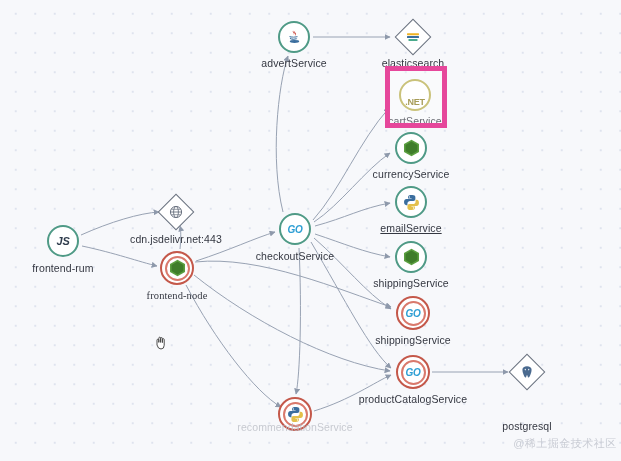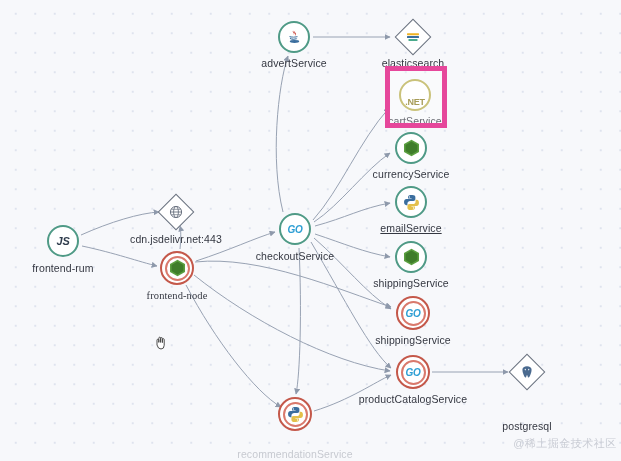--- a/index.html
+++ b/index.html
@@ -300,21 +300,21 @@
       </div>
       <div class="node" style="left: 295px; top: 414px;">
         <div class="node-shape shape-ring">
           <span style="display: flex; align-items: center; justify-content: center;">
             <svg class="icon-svg" width="17" height="17" viewBox="0 0 18 18">
               <path d="M8.9 1.1c-2 0-3.6.6-3.6 2.1v1.6h3.8v.6H3.7c-1.5 0-2.6 1-2.6 3.2 0 2.2.9 3.2 2.3 3.2h1.3V9.9c0-1.5 1.3-2.6 2.8-2.6h3.4c1.3 0 2.2-.9 2.2-2.1V3.2c0-1.2-1.2-2.1-3.2-2.1zM6.7 2.5c.4 0 .7.3.7.7s-.3.7-.7.7-.7-.3-.7-.7.3-.7.7-.7z" fill="#3b6e9e"></path>
               <path d="M9.1 16.9c2 0 3.6-.6 3.6-2.1v-1.6H8.9v-.6h5.4c1.5 0 2.6-1 2.6-3.2 0-2.2-.9-3.2-2.3-3.2h-1.3v1.9c0 1.5-1.3 2.6-2.8 2.6H6.9c-1.3 0-2.2.9-2.2 2.1v1.9c0 1.2 1.2 2.2 3.2 2.2zM11.3 15.5c-.4 0-.7-.3-.7-.7s.3-.7.7-.7.7.3.7.7-.3.7-.7.7z" fill="#e3c04a"></path>
             </svg>
           </span>
         </div>
-        <div class="node-label faded" style="top: 34px; text-align: right;">recommendationService</div>
+        <div class="node-label faded" style="top: 7px; text-align: right;">recommendationService</div>
       </div>
     </div>
 
   <div class="selection-box" id="selection-box" style="left: 385px; top: 66px; width: 62px; height: 62px; border-color: rgb(230, 71, 155);"></div>
 
   <div class="cursor-grab" style="left:152px; top:334px;">
     <svg viewBox="0 0 18 18" width="18" height="18">
       <path d="M5 11 L5 6.2 Q5 5.2 5.9 5.2 Q6.8 5.2 6.8 6.2 L6.8 8.4
                L6.8 4.2 Q6.8 3.2 7.7 3.2 Q8.6 3.2 8.6 4.2 L8.6 8.4
                L8.6 4.6 Q8.6 3.6 9.5 3.6 Q10.4 3.6 10.4 4.6 L10.4 8.6

